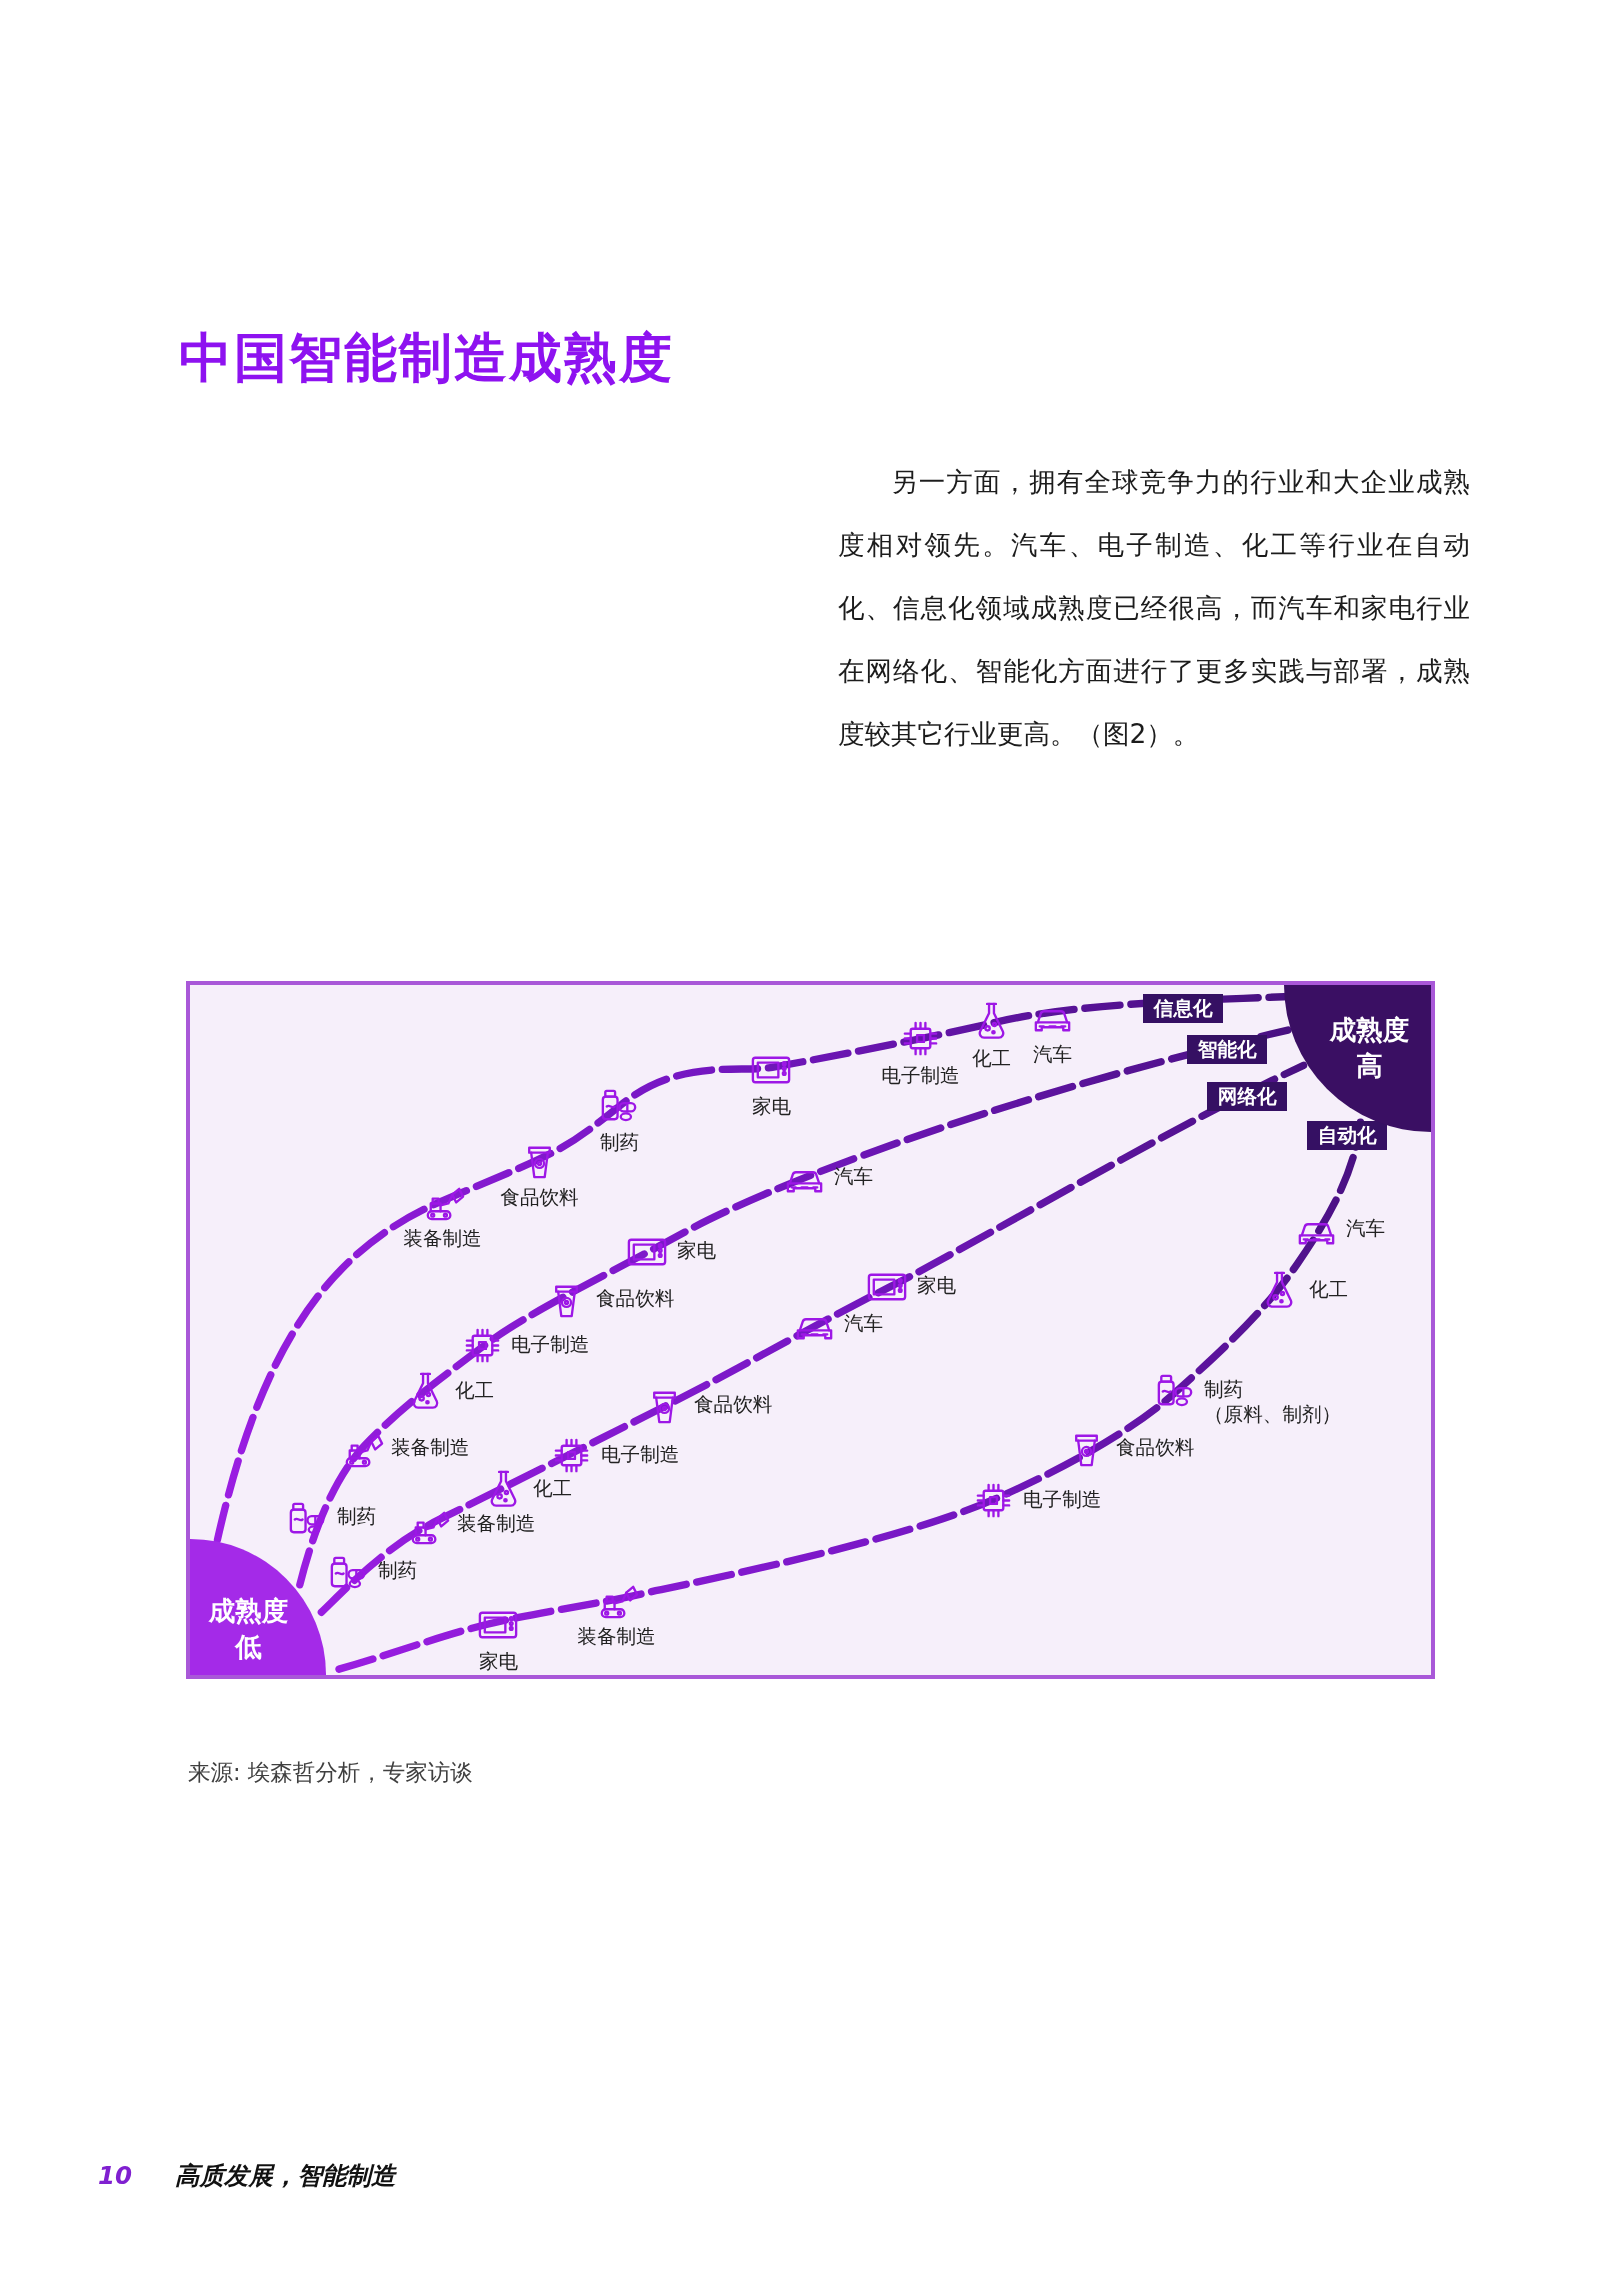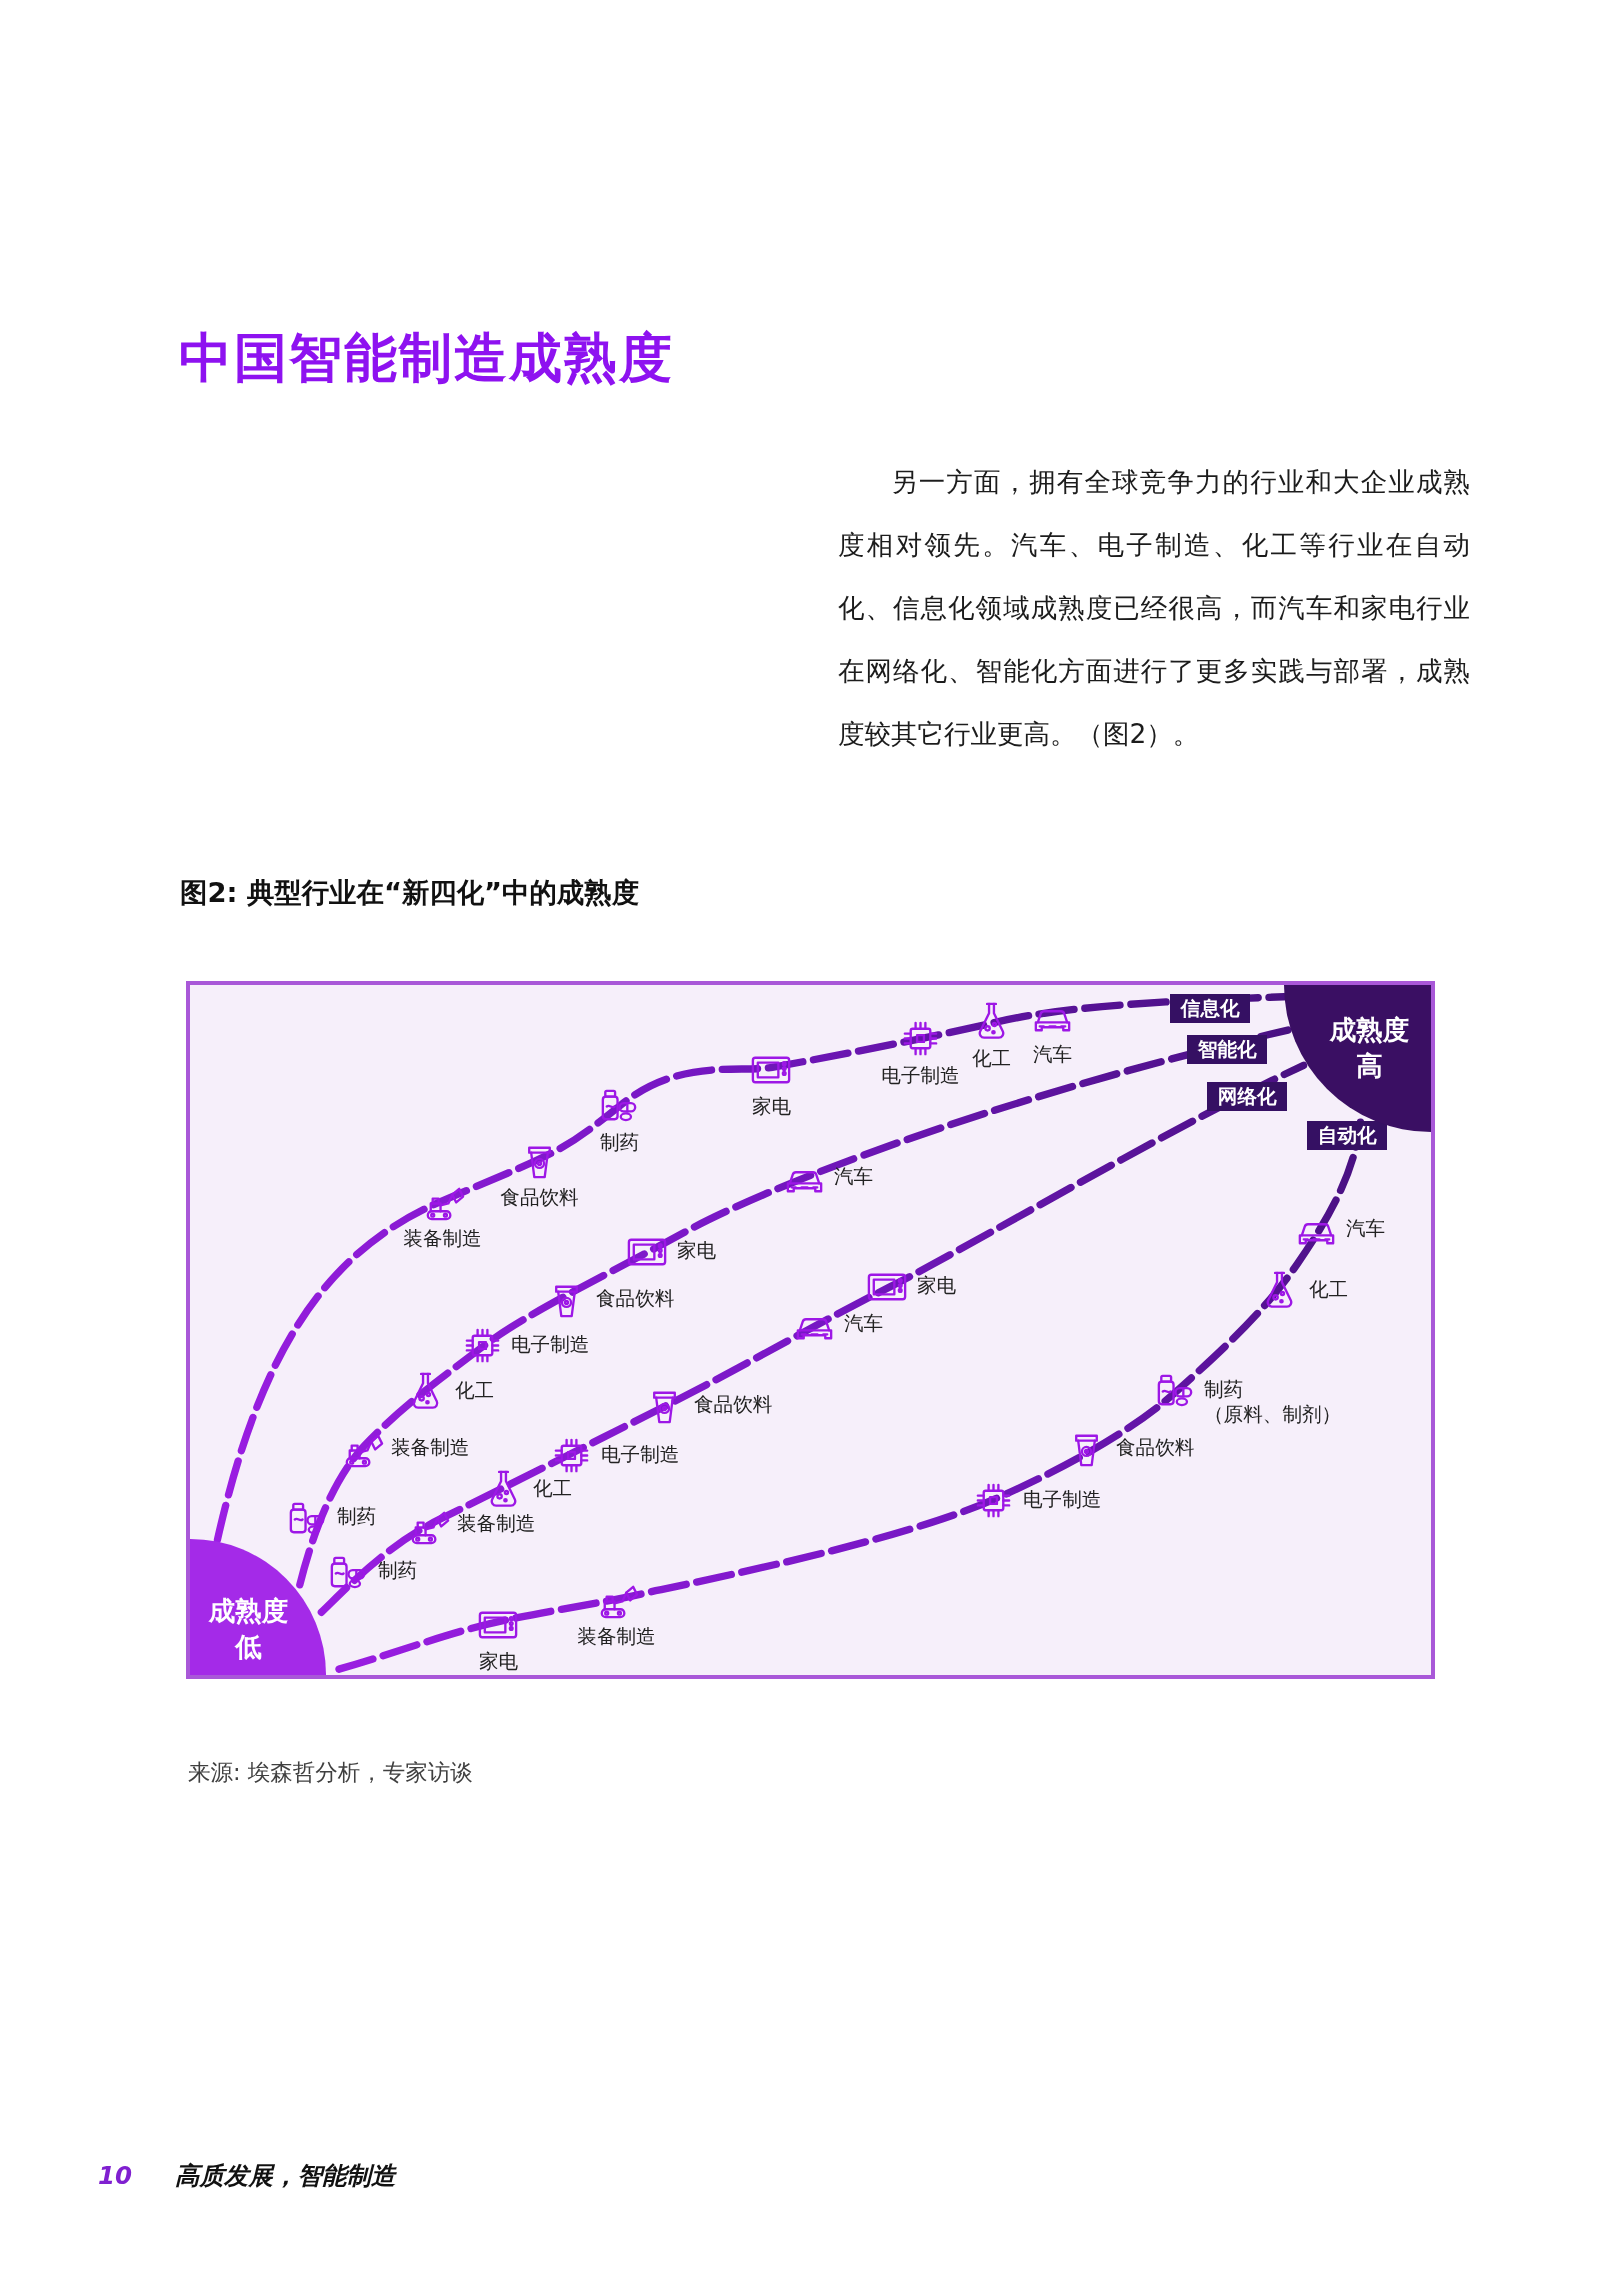--- a/index.html
+++ b/index.html
@@ -92,21 +92,20 @@
     </symbol>
   </defs>
 </svg>
 
 <div class="page">
 
   <h1 class="title">中国智能制造成熟度</h1>
 
   <p class="col col-right">另一方面，拥有全球竞争力的行业和大企业成熟度相对领先。汽车、电子制造、化工等行业在自动化、信息化领域成熟度已经很高，而汽车和家电行业在网络化、智能化方面进行了更多实践与部署，成熟度较其它行业更高。（图2）。</p>
 
-  <div class="fig-caption">图2: 典型行业在“新四化”中的成熟度</div>
 
   <div class="chart" id="chart">
     <svg class="curves" id="curves-svg" viewBox="0 0 1266 704" preserveAspectRatio="none">
       <defs>
         <linearGradient id="curveGrad" gradientUnits="userSpaceOnUse" x1="0" y1="704" x2="1266" y2="0">
           <stop offset="0" stop-color="#A21FE8"></stop>
           <stop offset="0.5" stop-color="#7717C4"></stop>
           <stop offset="1" stop-color="#3D0F70"></stop>
         </linearGradient>
       </defs>
@@ -223,21 +222,21 @@
         <div class="node-lb lb-r" style="left: 1014px; top: 393px;">制药
 （原料、制剂）</div>
         <div class="node-ic" style="left: 1066px; top: 282px;"><svg viewBox="0 0 48 48" width="47" height="47">
             <use href="#i-flask"></use>
           </svg></div>
         <div class="node-lb lb-r" style="left: 1119px; top: 293px;">化工</div>
         <div class="node-ic" style="left: 1103px; top: 222px;"><svg viewBox="0 0 48 48" width="47" height="47">
             <use href="#i-car"></use>
           </svg></div>
         <div class="node-lb lb-r" style="left: 1156px; top: 232px;">汽车</div>
-        <div class="series-tag" style="left: 980px; top: 8.8px;">信息化</div>
+        <div class="series-tag" style="left: 953px; top: 8.8px;">信息化</div>
         <div class="series-tag" style="left: 997px; top: 50px;">智能化</div>
         <div class="series-tag" style="left: 1017px; top: 97px;">网络化</div>
         <div class="series-tag" style="left: 1117px; top: 136px;">自动化</div>
       </div>
 
     <div class="corner corner-high"></div>
     <div class="corner corner-low"></div>
     <div class="corner-text corner-text-high">
       <span>成熟度</span>
       <span>高</span>

